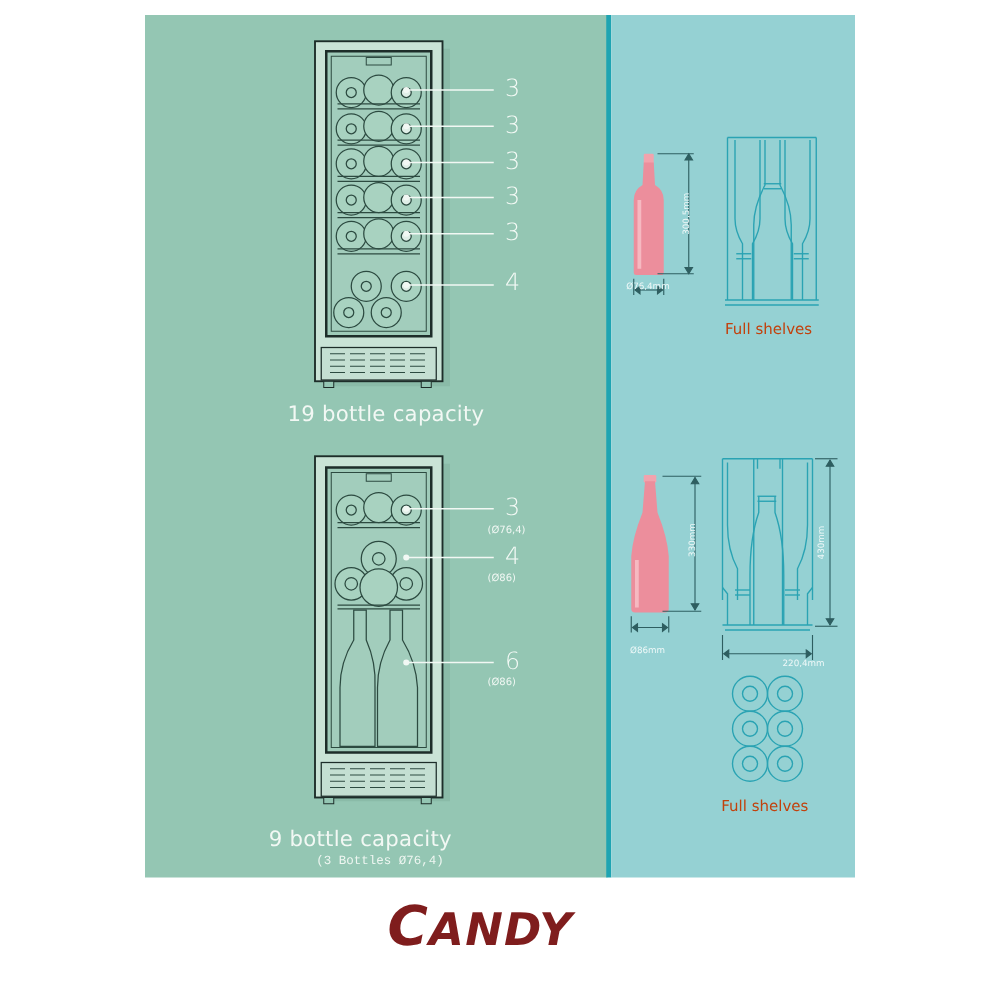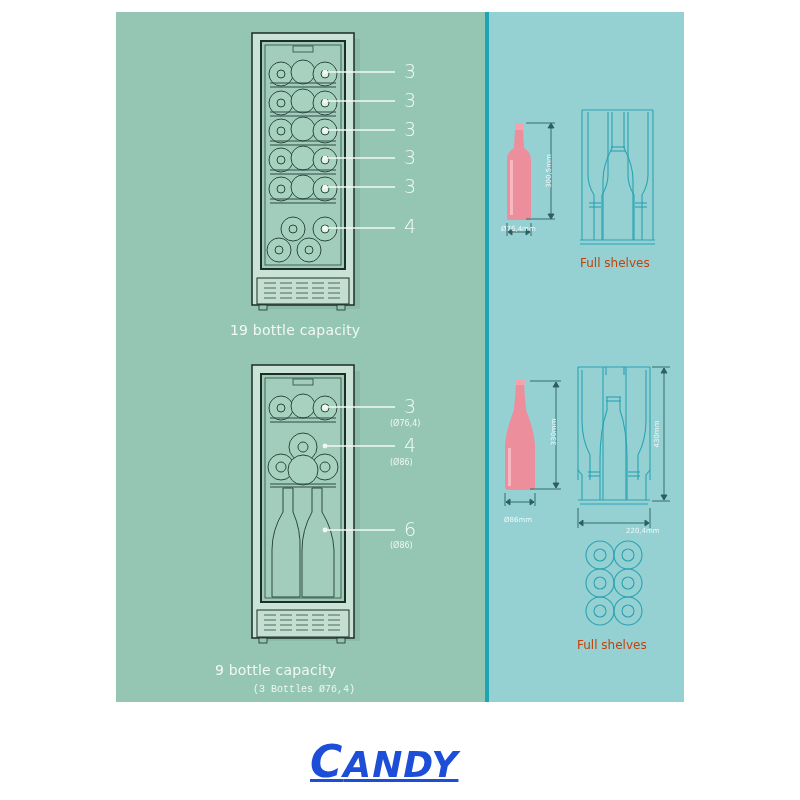--- a/index.html
+++ b/index.html
@@ -2,28 +2,28 @@
 <html><head>
 <meta charset="utf-8">
 <style>
   * { box-sizing: border-box; margin: 0; padding: 0; }
   html, body { width: 800px; height: 800px; background: #ffffff; overflow: hidden; }
   body { position: relative; font-family: "DejaVu Sans", sans-serif; }
   .panel-left { position: absolute; left: 116px; top: 12px; width: 370px; height: 690px; background: #94c6b3; }
   .divider { position: absolute; left: 485px; top: 12px; width: 4px; height: 690px; background: #1ea4b2; }
   .panel-right { position: absolute; left: 489px; top: 12px; width: 195px; height: 690px; background: #95d1d3; }
   svg { position: absolute; left: 0; top: 0; overflow: visible; }
-  .cap-title { position: absolute; color: #f2f8f4; font-family: "DejaVu Sans", sans-serif; font-size: 14px; letter-spacing: 0.2px; white-space: nowrap; }
+  .cap-title { position: absolute; color: #f2f8f4; font-family: "DejaVu Sans", sans-serif; font-size: 17px; letter-spacing: 0.2px; white-space: nowrap; }
   .cap-sub { position: absolute; color: #eef6f1; font-family: Liberation Mono, monospace; font-size: 10px; white-space: nowrap; }
   .num { position: absolute; color: #f4faf6; font-family: "DejaVu Sans", sans-serif; font-size: 19px; font-weight: 300; width: 30px; text-align: center; }
   .num-sub { position: absolute; color: #f0f7f3; font-family: "DejaVu Sans", sans-serif; font-size: 8px; width: 40px; text-align: left; }
   .dim { position: absolute; color: #eef8f8; font-family: "DejaVu Sans", sans-serif; font-size: 7px; white-space: nowrap; }
   .dim-v { transform: rotate(-90deg); transform-origin: center center; }
   .shelf-label { position: absolute; color: #c2410c; font-family: "DejaVu Sans", sans-serif; font-size: 12px; white-space: nowrap; }
-  .logo { position: absolute; left: 310px; top: 736px; color: #1d4ed8; font-family: "DejaVu Sans", sans-serif; font-weight: bold; font-style: italic; font-size: 36px; letter-spacing: 1px; text-decoration: underline; }
+  .logo { position: absolute; left: 310px; top: 716px; color: #7f1d1d; font-family: "DejaVu Sans", sans-serif; font-weight: bold; font-style: italic; font-size: 36px; letter-spacing: 1px; }
   .logo .big { font-size: 44px; }
 </style>
 </head>
 <body>
 
 <div class="panel-left"></div>
 <div class="divider"></div>
 <div class="panel-right"></div>
 
 <svg width="800" height="800">

